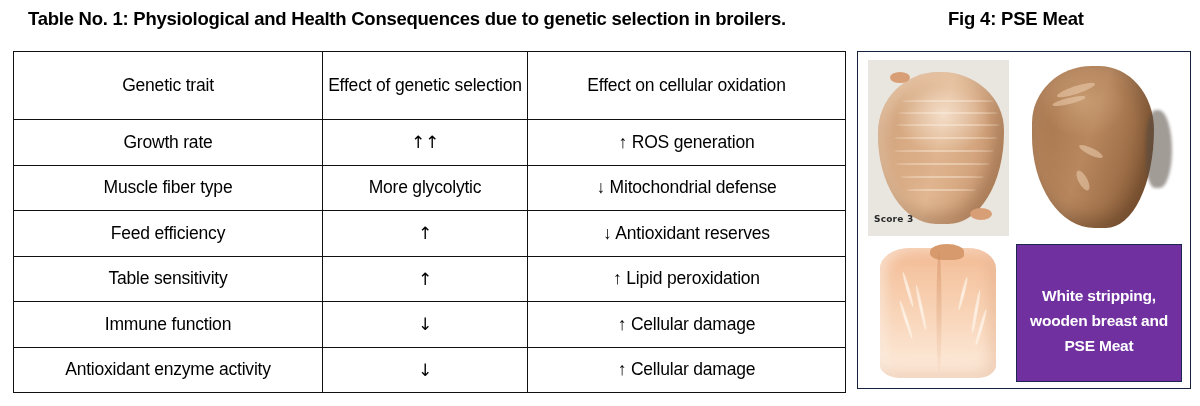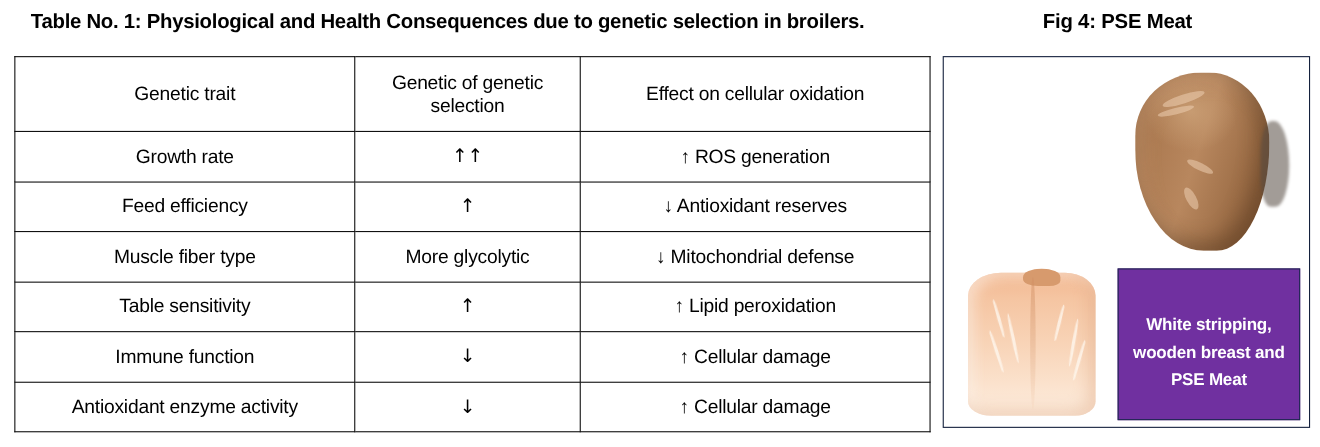--- a/index.html
+++ b/index.html
@@ -235,60 +235,74 @@
 
 <table id="trait-table">
   <colgroup>
     <col class="col-trait">
       <col class="col-impact">
       <col class="col-effect">
   </colgroup>
   <thead>
     <tr>
       <th>Genetic trait</th>
-      <th>Genetic of genetic selection</th>
+      <th>Effect of genetic selection</th>
       <th>Effect on cellular oxidation</th>
     </tr>
   </thead>
   <tbody>
     <tr>
       <td class="c-trait">Growth rate</td>
       <td class="c-impact arrow">↑↑</td>
       <td class="c-effect">↑ ROS generation</td>
     </tr>
     <tr>
+      <td class="c-trait">Muscle fiber type</td>
+      <td class="c-impact">More glycolytic</td>
+      <td class="c-effect">↓ Mitochondrial defense</td>
+    </tr>
+    <tr>
       <td class="c-trait">Feed efficiency</td>
       <td class="c-impact arrow">↑</td>
       <td class="c-effect">↓ Antioxidant reserves</td>
     </tr>
     <tr>
-      <td class="c-trait">Muscle fiber type</td>
-      <td class="c-impact">More glycolytic</td>
-      <td class="c-effect">↓ Mitochondrial defense</td>
-    </tr>
-    <tr>
       <td class="c-trait">Table sensitivity</td>
       <td class="c-impact arrow">↑</td>
       <td class="c-effect">↑ Lipid peroxidation</td>
     </tr>
     <tr>
       <td class="c-trait">Immune function</td>
       <td class="c-impact arrow">↓</td>
       <td class="c-effect">↑ Cellular damage</td>
     </tr>
     <tr>
       <td class="c-trait">Antioxidant enzyme activity</td>
       <td class="c-impact arrow">↓</td>
       <td class="c-effect">↑ Cellular damage</td>
     </tr>
   </tbody>
 </table>
 
 <div id="fig-panel">
 
+  <div class="photo" id="photo-wooden-breast">
+    <div class="flesh"></div>
+    <div class="striation" style="left:34px; top:40px; width:92px;"></div>
+    <div class="striation" style="left:30px; top:52px; width:100px;"></div>
+    <div class="striation" style="left:28px; top:64px; width:104px;"></div>
+    <div class="striation" style="left:26px; top:77px; width:104px;"></div>
+    <div class="striation" style="left:26px; top:90px; width:100px;"></div>
+    <div class="striation" style="left:28px; top:103px; width:94px;"></div>
+    <div class="striation" style="left:32px; top:116px; width:84px;"></div>
+    <div class="striation" style="left:38px; top:129px; width:70px;"></div>
+    <div class="nub" style="left:22px; top:12px; width:20px; height:11px;"></div>
+    <div class="nub" style="left:102px; top:148px; width:22px; height:12px;"></div>
+    <div class="score-label">Score 3</div>
+  </div>
 
   <div class="photo" id="photo-pse-breast">
     <div class="flesh"></div>
     <div class="shadow-edge"></div>
     <div class="highlight" style="left:40px; top:26px; width:40px; height:8px; transform:rotate(-18deg);"></div>
     <div class="highlight" style="left:36px; top:38px; width:34px; height:6px; transform:rotate(-14deg);"></div>
     <div class="highlight" style="left:62px; top:88px; width:26px; height:7px; transform:rotate(26deg);"></div>
     <div class="highlight" style="left:56px; top:116px; width:22px; height:9px; transform:rotate(62deg);"></div>
   </div>
 

